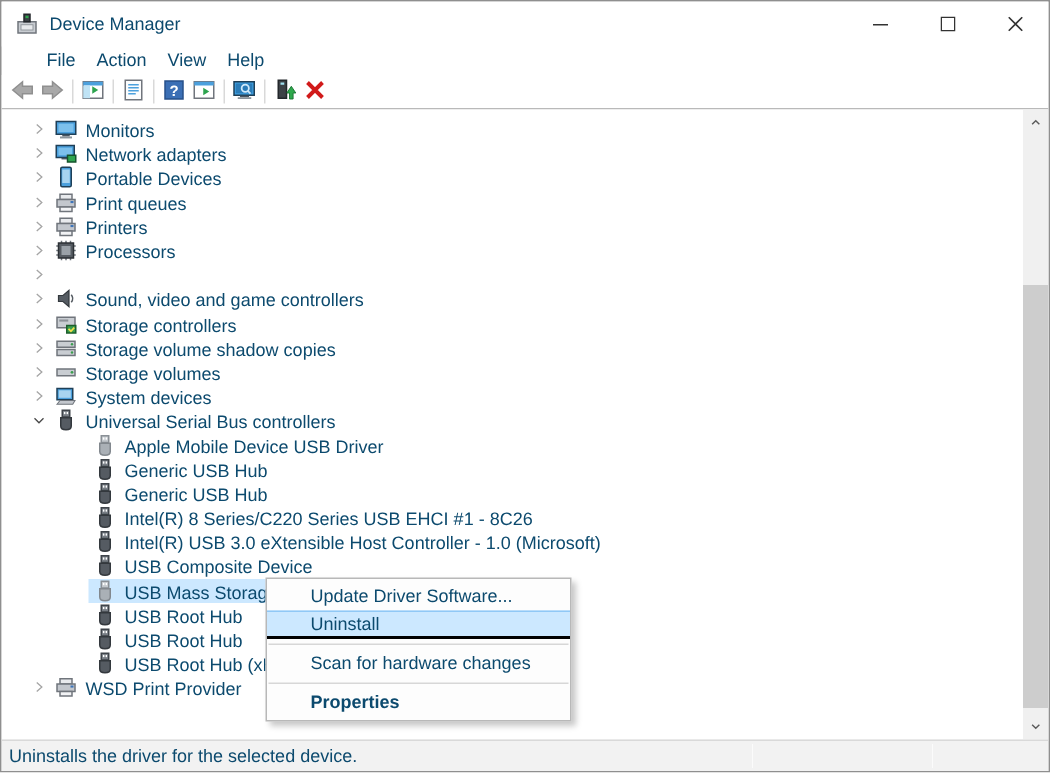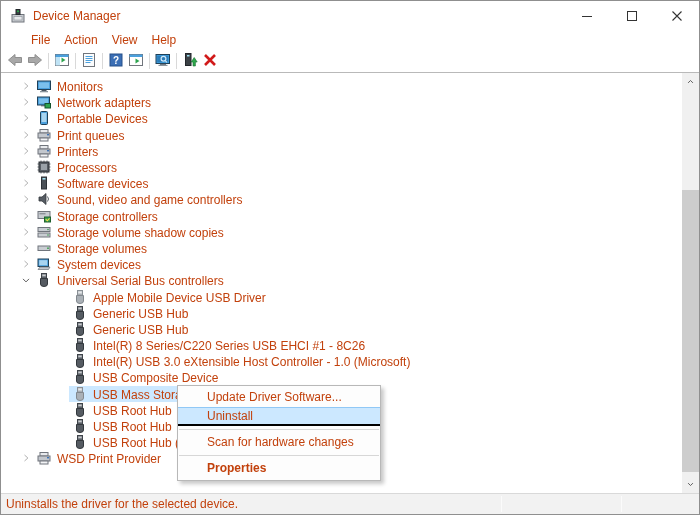--- a/index.html
+++ b/index.html
@@ -1,20 +1,20 @@
 <!DOCTYPE html>
 <html><head>
 <meta charset="utf-8">
 <style>
   html,body{margin:0;padding:0;background:#fff;}
   *{box-sizing:border-box;}
   .window{
     position:relative;width:700px;height:515px;
     border:1px solid #8f8f8f;background:#fff;
-    font-family:"Liberation Sans",sans-serif;font-size:12px;color:#c2410c;
+    font-family:"Liberation Sans",sans-serif;font-size:12px;color:#0c4a6e;
     overflow:hidden;
   }
   
   .titlebar{height:30px;display:flex;align-items:center;background:#fff;}
   .titlebar .appicon{width:16px;height:16px;margin-left:9px;flex:0 0 auto;}
   .titlebar .title{margin-left:7px;font-size:12px;}
   .titlebar .spacer{flex:1;}
   .winbtn{width:45px;height:30px;display:flex;align-items:center;justify-content:center;}
   .winbtn svg{width:10px;height:10px;}
   
@@ -23,21 +23,21 @@
   
   .toolbar{height:23px;display:flex;align-items:center;padding-left:4px;background:#fff;border-bottom:1px solid #b9b9b9;}
   .tbtn{width:20px;height:20px;display:flex;align-items:center;justify-content:center;}
   .tbtn svg{width:16px;height:16px;}
   .tsep{width:1px;height:16px;background:#d9d9d9;margin:0 3px;}
   
   .content{position:relative;height:420px;background:#fff;overflow:hidden;}
   .tree{padding-top:5px;}
   .tree-row{height:16.2px;display:flex;align-items:center;white-space:nowrap;}
   .tree-row.lvl0{padding-left:18px;}
-  .tree-row.lvl1{padding-left:54px;}
+  .tree-row.lvl1{gap:44px;}
   .chev{width:14px;height:16px;display:inline-flex;align-items:center;justify-content:center;flex:0 0 auto;}
   .chev svg{width:12px;height:12px;}
   .lvl1 .chev{width:14px;}
   .hl{display:inline-flex;align-items:flex-end;padding:0 4px 0 3px;height:16px;}
   .hl.selected{background:#cce8ff;}
   .ticon{width:16px;height:16px;display:inline-flex;flex:0 0 auto;}
   .ticon svg{width:16px;height:16px;}
   .tlabel{margin-left:5px;font-size:12px;}
   
   .scrollbar{position:absolute;top:0;right:0;width:17px;height:420px;background:#f0f0f0;}
@@ -274,29 +274,20 @@
             </span>
             <span class="tlabel">Processors</span>
           </span>
         </div>
         <div class="tree-row lvl0">
           <span class="chev">
             <svg viewBox="0 0 16 16">
               <path d="M6 4l4.5 4L6 12" stroke="#a6a6a6" fill="none" stroke-width="1.2"></path>
             </svg>
           </span>
-          <span class="hl">
-            <span class="ticon">
-              <svg viewBox="0 0 16 16">
-                <rect x="5.5" y="2" width="5" height="12" fill="#4a5056" stroke="#2c3136"></rect>
-                <rect x="6.5" y="3" width="3" height="1.6" fill="#9fe0f0"></rect>
-              </svg>
-            </span>
-            <span class="tlabel">Software devices</span>
-          </span>
         </div>
         <div class="tree-row lvl0">
           <span class="chev">
             <svg viewBox="0 0 16 16">
               <path d="M6 4l4.5 4L6 12" stroke="#a6a6a6" fill="none" stroke-width="1.2"></path>
             </svg>
           </span>
           <span class="hl">
             <span class="ticon">
               <svg viewBox="0 0 16 16">

